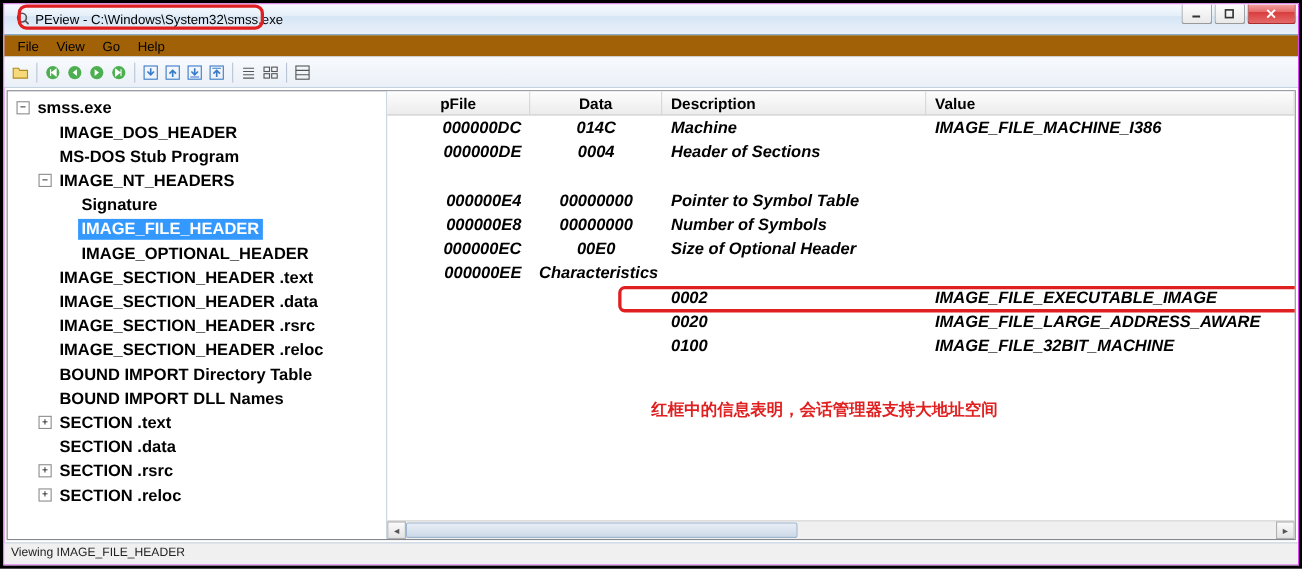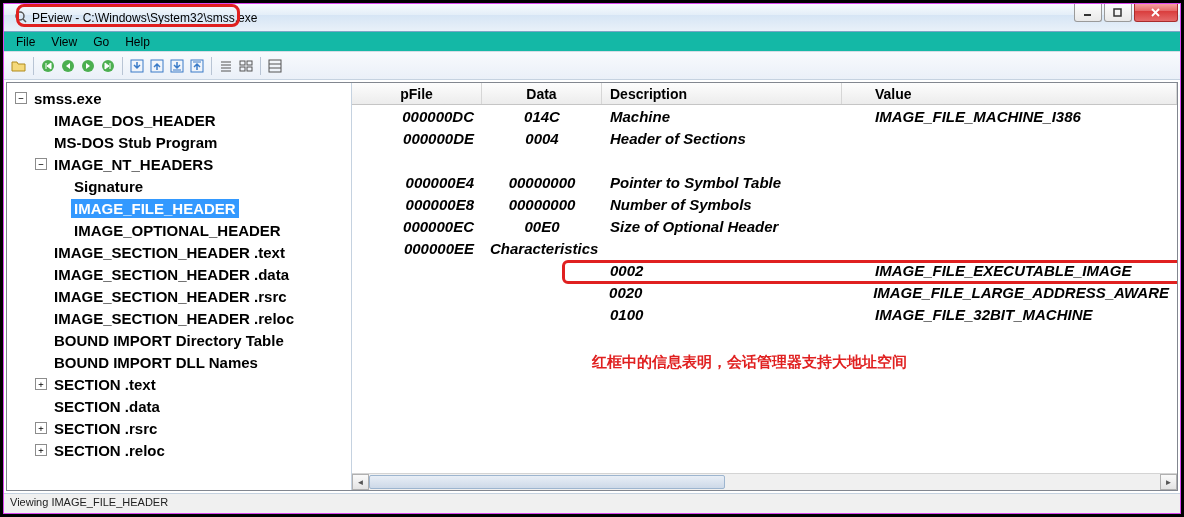--- a/index.html
+++ b/index.html
@@ -4,40 +4,40 @@
 <style>
 * { margin:0; padding:0; box-sizing:border-box; font-family:"Segoe UI",Tahoma,sans-serif; }
 body { background:#fff; width:1184px; height:517px; border:3px solid #000; position:relative; overflow:hidden; }
 .window { background:#fff; border:1px solid #d946ef; height:100%; display:flex; flex-direction:column; }
 .titlebar { height:28px; background:linear-gradient(#f7fbff,#e4eef8 40%,#d6e5f5 41%,#e9f1f9); border-bottom:1px solid #7aa5c6; display:flex; align-items:center; padding:0 4px; position:relative; }
 .titlebar-icon { width:16px; height:16px; margin:0 4px; display:inline-flex; align-items:center; justify-content:center; }
 .titlebar-title { font-size:12px; color:#000; }
 .winbtns { position:absolute; right:2px; top:0; display:flex; }
 .winbtn { width:28px; height:18px; margin-left:2px; background:linear-gradient(#fdfdfd,#e9e9e9); border:1px solid #9a9a9a; border-top:none; border-radius:0 0 3px 3px; display:flex; align-items:center; justify-content:center; font-size:9px; color:#333; }
 .winbtn.close { width:44px; background:linear-gradient(#f5a0a0,#e56a6a 40%,#d93c3c 41%,#e56a6a); border-color:#a82c2c; color:#fff; }
-.menubar { height:20px; background:#14b8a6; border-bottom:1px solid #d6dde6; display:flex; align-items:center; padding:0 4px; font-size:12px; }
+.menubar { height:20px; background:#a16207; border-bottom:1px solid #d6dde6; display:flex; align-items:center; padding:0 4px; font-size:12px; }
 .menubar span { padding:2px 8px; }
 .toolbar { height:28px; background:linear-gradient(#f8fafd,#eaf0f8); border-bottom:1px solid #c5d2e0; display:flex; align-items:center; padding:0 6px; gap:2px; }
 .tbtn { width:18px; height:18px; display:flex; align-items:center; justify-content:center; border-radius:2px; }
 .tbdiv { width:1px; height:18px; background:#b8c4d4; margin:0 3px; }
 .content { flex:1; display:flex; border-top:1px solid #c5d2e0; overflow:hidden; background:#fff; margin:2px; border:1px solid #828790; }
 .tree { width:345px; border-right:1px solid #c5d2e0; overflow:auto; padding:4px 0; font-size:15px; font-weight:bold; }
 .tree-row { display:flex; align-items:center; height:22px; white-space:nowrap; }
 .tree-exp { width:12px; height:12px; border:1px solid #8c8c8c; background:#fff; display:flex; align-items:center; justify-content:center; font-size:9px; line-height:1; font-weight:normal; margin-right:4px; flex-shrink:0; font-family:monospace; }
 .tree-noexp { width:16px; flex-shrink:0; }
 .tree-label { padding:1px 3px; }
 .tree-label.sel { background:#3399ff; color:#fff; }
 .pad0{padding-left:8px}.pad1{padding-left:28px}.pad2{padding-left:48px}
 .grid { flex:1; display:flex; flex-direction:column; overflow:hidden; position:relative; }
 .ghead { display:flex; height:22px; background:linear-gradient(#fdfdfd,#ececec); border-bottom:1px solid #c5c5c5; font-size:14px; font-weight:bold; }
 .ghead > div { border-right:1px solid #d6d6d6; padding:2px 8px; display:flex; align-items:center; }
 .gbody { flex:1; overflow:auto; font-size:15px; font-weight:bold; padding-top:2px; }
 .grow { display:flex; height:22px; }
 .grow > div { padding:1px 8px;font-style:italic; }
-.col-pfile{width:130px; text-align:right;} .col-data{width:120px; text-align:center; justify-content:center;} .col-desc{width:240px;} .col-value{flex:1;margin-left:25px;}
+.col-pfile{width:130px; text-align:right;} .col-data{width:120px; text-align:center; justify-content:center;} .col-desc{width:240px;} .col-value{flex:1;}
 .ghead .col-pfile{text-align:center; justify-content:center;}
 .statusbar { height:20px; border-top:1px solid #c5d2e0; background:#f0f0f0; font-size:11px; color:#222; padding:2px 6px; }
 .annot-title { position:absolute; top:1px; left:13px; width:224px; height:23px; border:3px solid #e02020; border-radius:8px; pointer-events:none; z-index:10; }
 .annot-row { position:absolute; border:3px solid #e02020; border-radius:6px; pointer-events:none; z-index:10; }
 .annot-text { position:absolute; color:#e02020; font-size:15px; font-weight:bold; z-index:10; }
 .hscroll { position:absolute; bottom:0; left:0; right:0; height:17px; background:#f0f0f0; border-top:1px solid #d4d4d4; display:flex; align-items:center; }
 .hscroll-btn { width:17px; height:16px; background:linear-gradient(#fafafa,#e4e4e4); border:1px solid #b0b0b0; display:flex; align-items:center; justify-content:center; font-size:8px; color:#555; }
 .hscroll-track { flex:1; position:relative; height:16px; }
 .hscroll-thumb { position:absolute; left:0; width:45%; height:14px; top:1px; background:linear-gradient(#e8eef6,#cdd9e8); border:1px solid #9db5cf; border-radius:2px; }
 svg{display:block}
@@ -300,21 +300,21 @@
             <div class="col-desc">0020</div>
             <div class="col-value">IMAGE_FILE_LARGE_ADDRESS_AWARE</div>
           </div>
           <div class="grow">
             <div class="col-pfile"></div>
             <div class="col-data"></div>
             <div class="col-desc">0100</div>
             <div class="col-value">IMAGE_FILE_32BIT_MACHINE</div>
           </div>
         <div class="annot-row" style="left:210px; top:177px; width:640px; height:24px;"></div>
-        <div class="annot-text" style="left:240px; top:270px;">红框中的信息表明，会话管理器支持大地址空间</div>
+        <div class="annot-text" style="left:240px; top:280px;">红框中的信息表明，会话管理器支持大地址空间</div>
       </div>
       <div class="hscroll">
         <div class="hscroll-btn">◄</div>
         <div class="hscroll-track">
             <div class="hscroll-thumb"></div>
           </div>
         <div class="hscroll-btn">►</div>
       </div>
     </div>
   </div>

